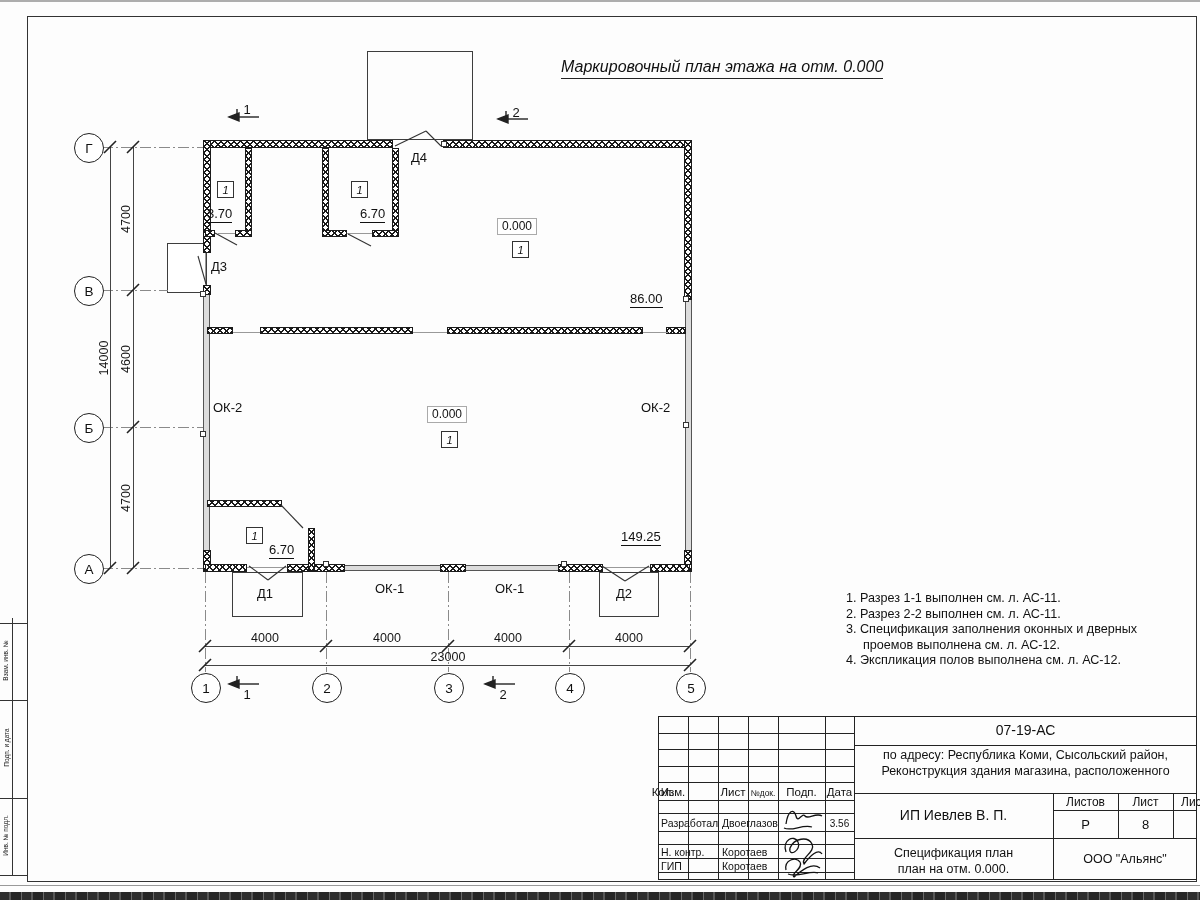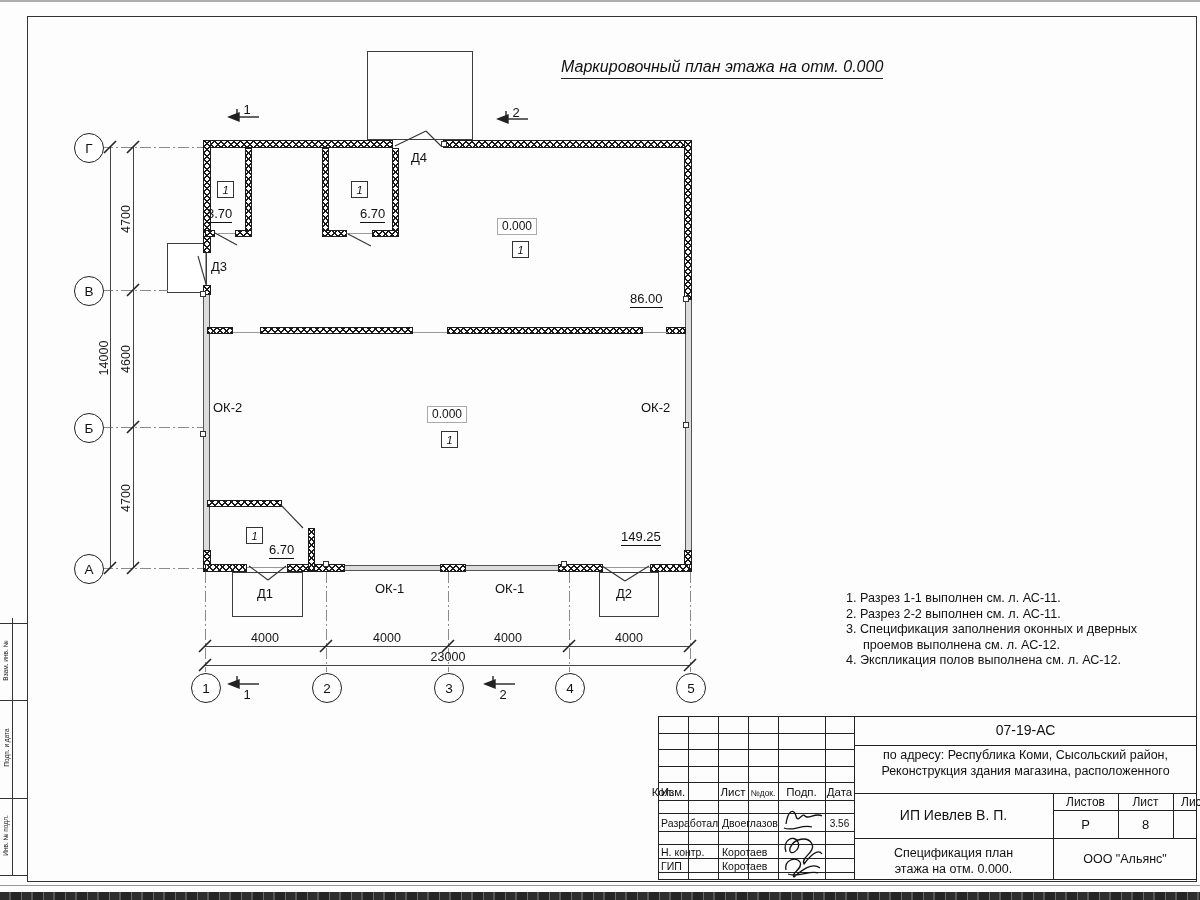--- a/index.html
+++ b/index.html
@@ -292,21 +292,21 @@
     <div>Реконструкция здания магазина, расположенного</div>
   </div>
   <div class="a ctr" style="left:854px;top:807px;width:199px;font-size:14px">ИП Иевлев В. П.</div>
   <div class="a ctr tbt" style="left:1053px;top:795px;width:65px;font-size:12px">Листов</div>
   <div class="a ctr tbt" style="left:1118px;top:795px;width:55px;font-size:12px">Лист</div>
   <div class="a ctr tbt" style="left:1173px;top:795px;width:55px;font-size:12px">Листов</div>
   <div class="a ctr" style="left:1053px;top:817px;width:65px;font-size:13px">Р</div>
   <div class="a ctr" style="left:1118px;top:817px;width:55px;font-size:13px">8</div>
   <div class="a ctr" style="left:854px;top:845px;width:199px;font-size:12.5px;line-height:16px">
     <div>Спецификация план</div>
-    <div>этажа на отм. 0.000.</div>
+    <div>план на отм. 0.000.</div>
   </div>
   <div class="a ctr" style="left:1053px;top:852px;width:144px;font-size:12.5px">ООО "Альянс"</div>
 
   <div class="a ctr tbt" style="left:658px;top:786px;width:30px">Изм.</div>
   <div class="a ctr tbt" style="left:648px;top:786px;width:30px">Кол.</div>
   <div class="a ctr tbt" style="left:718px;top:786px;width:30px">Лист</div>
   <div class="a ctr tbt" style="left:748px;top:788px;width:30px;font-size:8.5px">№док.</div>
   <div class="a ctr tbt" style="left:778px;top:786px;width:47px">Подп.</div>
   <div class="a ctr tbt" style="left:825px;top:786px;width:29px">Дата</div>
 

